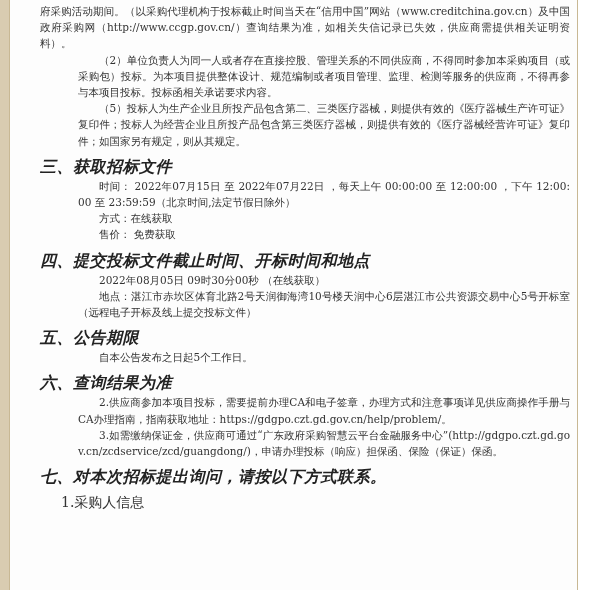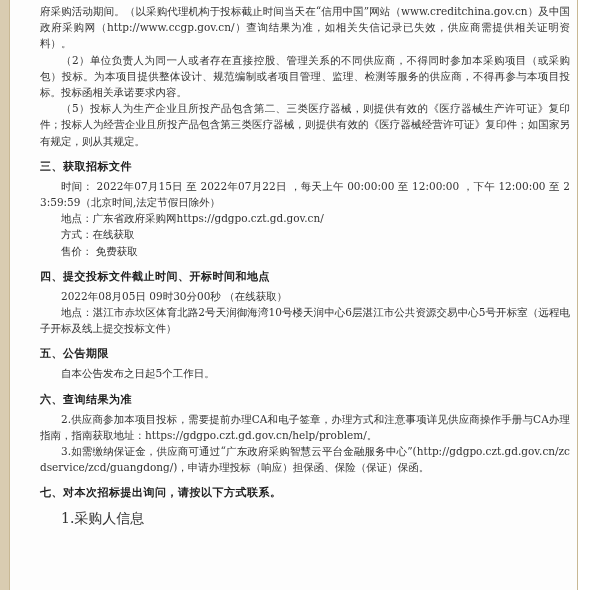--- a/index.html
+++ b/index.html
@@ -32,49 +32,50 @@
     margin: 0;
     font-size: 10.5px;
     line-height: 16.2px;
     color: var(--body-text, #333333);
     text-align: justify;
     word-break: break-all;
     overflow-wrap: anywhere;
   }
   .doc p.body.indent {
     text-indent: 21px;
+    margin-left: 38px;
   }
   .doc h3.heading {
     margin: 9px 0 3px 0;
-    font-size: 11px;
+    font-size: 16px;
     line-height: 17px;
     font-weight: bold;
     color: var(--heading-text, #222222);
     letter-spacing: 0.5px;
+    font-style: italic;
   }
   .doc p.small {
     margin: 10px 0 0 0;
     font-size: 14px;
     line-height: 14px;
     color: var(--body-text, #333333);
     text-indent: 21px;
   }
 </style>
 </head>
 <body>
 
 <div class="frame">
   <div class="page">
     <div class="doc">
         <p class="body">府采购活动期间。（以采购代理机构于投标截止时间当天在“信用中国”网站（www.creditchina.gov.cn）及中国政府采购网（http://www.ccgp.gov.cn/）查询结果为准，如相关失信记录已失效，供应商需提供相关证明资料）。</p>
         <p class="body indent">（2）单位负责人为同一人或者存在直接控股、管理关系的不同供应商，不得同时参加本采购项目（或采购包）投标。为本项目提供整体设计、规范编制或者项目管理、监理、检测等服务的供应商，不得再参与本项目投标。投标函相关承诺要求内容。</p>
         <p class="body indent">（5）投标人为生产企业且所投产品包含第二、三类医疗器械，则提供有效的《医疗器械生产许可证》复印件；投标人为经营企业且所投产品包含第三类医疗器械，则提供有效的《医疗器械经营许可证》复印件；如国家另有规定，则从其规定。</p>
         <h3 class="heading">三、获取招标文件</h3>
         <p class="body indent">时间： 2022年07月15日 至 2022年07月22日 ，每天上午 00:00:00 至 12:00:00 ，下午 12:00:00 至 23:59:59（北京时间,法定节假日除外）</p>
-        <p class="body indent">地点：广东省政府采购网https://gdgpo.czt.gd.gov.cn/</p>
         <p class="body indent">方式：在线获取</p>
         <p class="body indent">售价： 免费获取</p>
         <h3 class="heading">四、提交投标文件截止时间、开标时间和地点</h3>
         <p class="body indent">2022年08月05日 09时30分00秒 （在线获取）</p>
         <p class="body indent">地点：湛江市赤坎区体育北路2号天润御海湾10号楼天润中心6层湛江市公共资源交易中心5号开标室（远程电子开标及线上提交投标文件）</p>
         <h3 class="heading">五、公告期限</h3>
         <p class="body indent">自本公告发布之日起5个工作日。</p>
         <h3 class="heading">六、查询结果为准</h3>
         <p class="body indent">2.供应商参加本项目投标，需要提前办理CA和电子签章，办理方式和注意事项详见供应商操作手册与CA办理指南，指南获取地址：https://gdgpo.czt.gd.gov.cn/help/problem/。</p>
         <p class="body indent">3.如需缴纳保证金，供应商可通过“广东政府采购智慧云平台金融服务中心”(http://gdgpo.czt.gd.gov.cn/zcdservice/zcd/guangdong/)，申请办理投标（响应）担保函、保险（保证）保函。</p>

